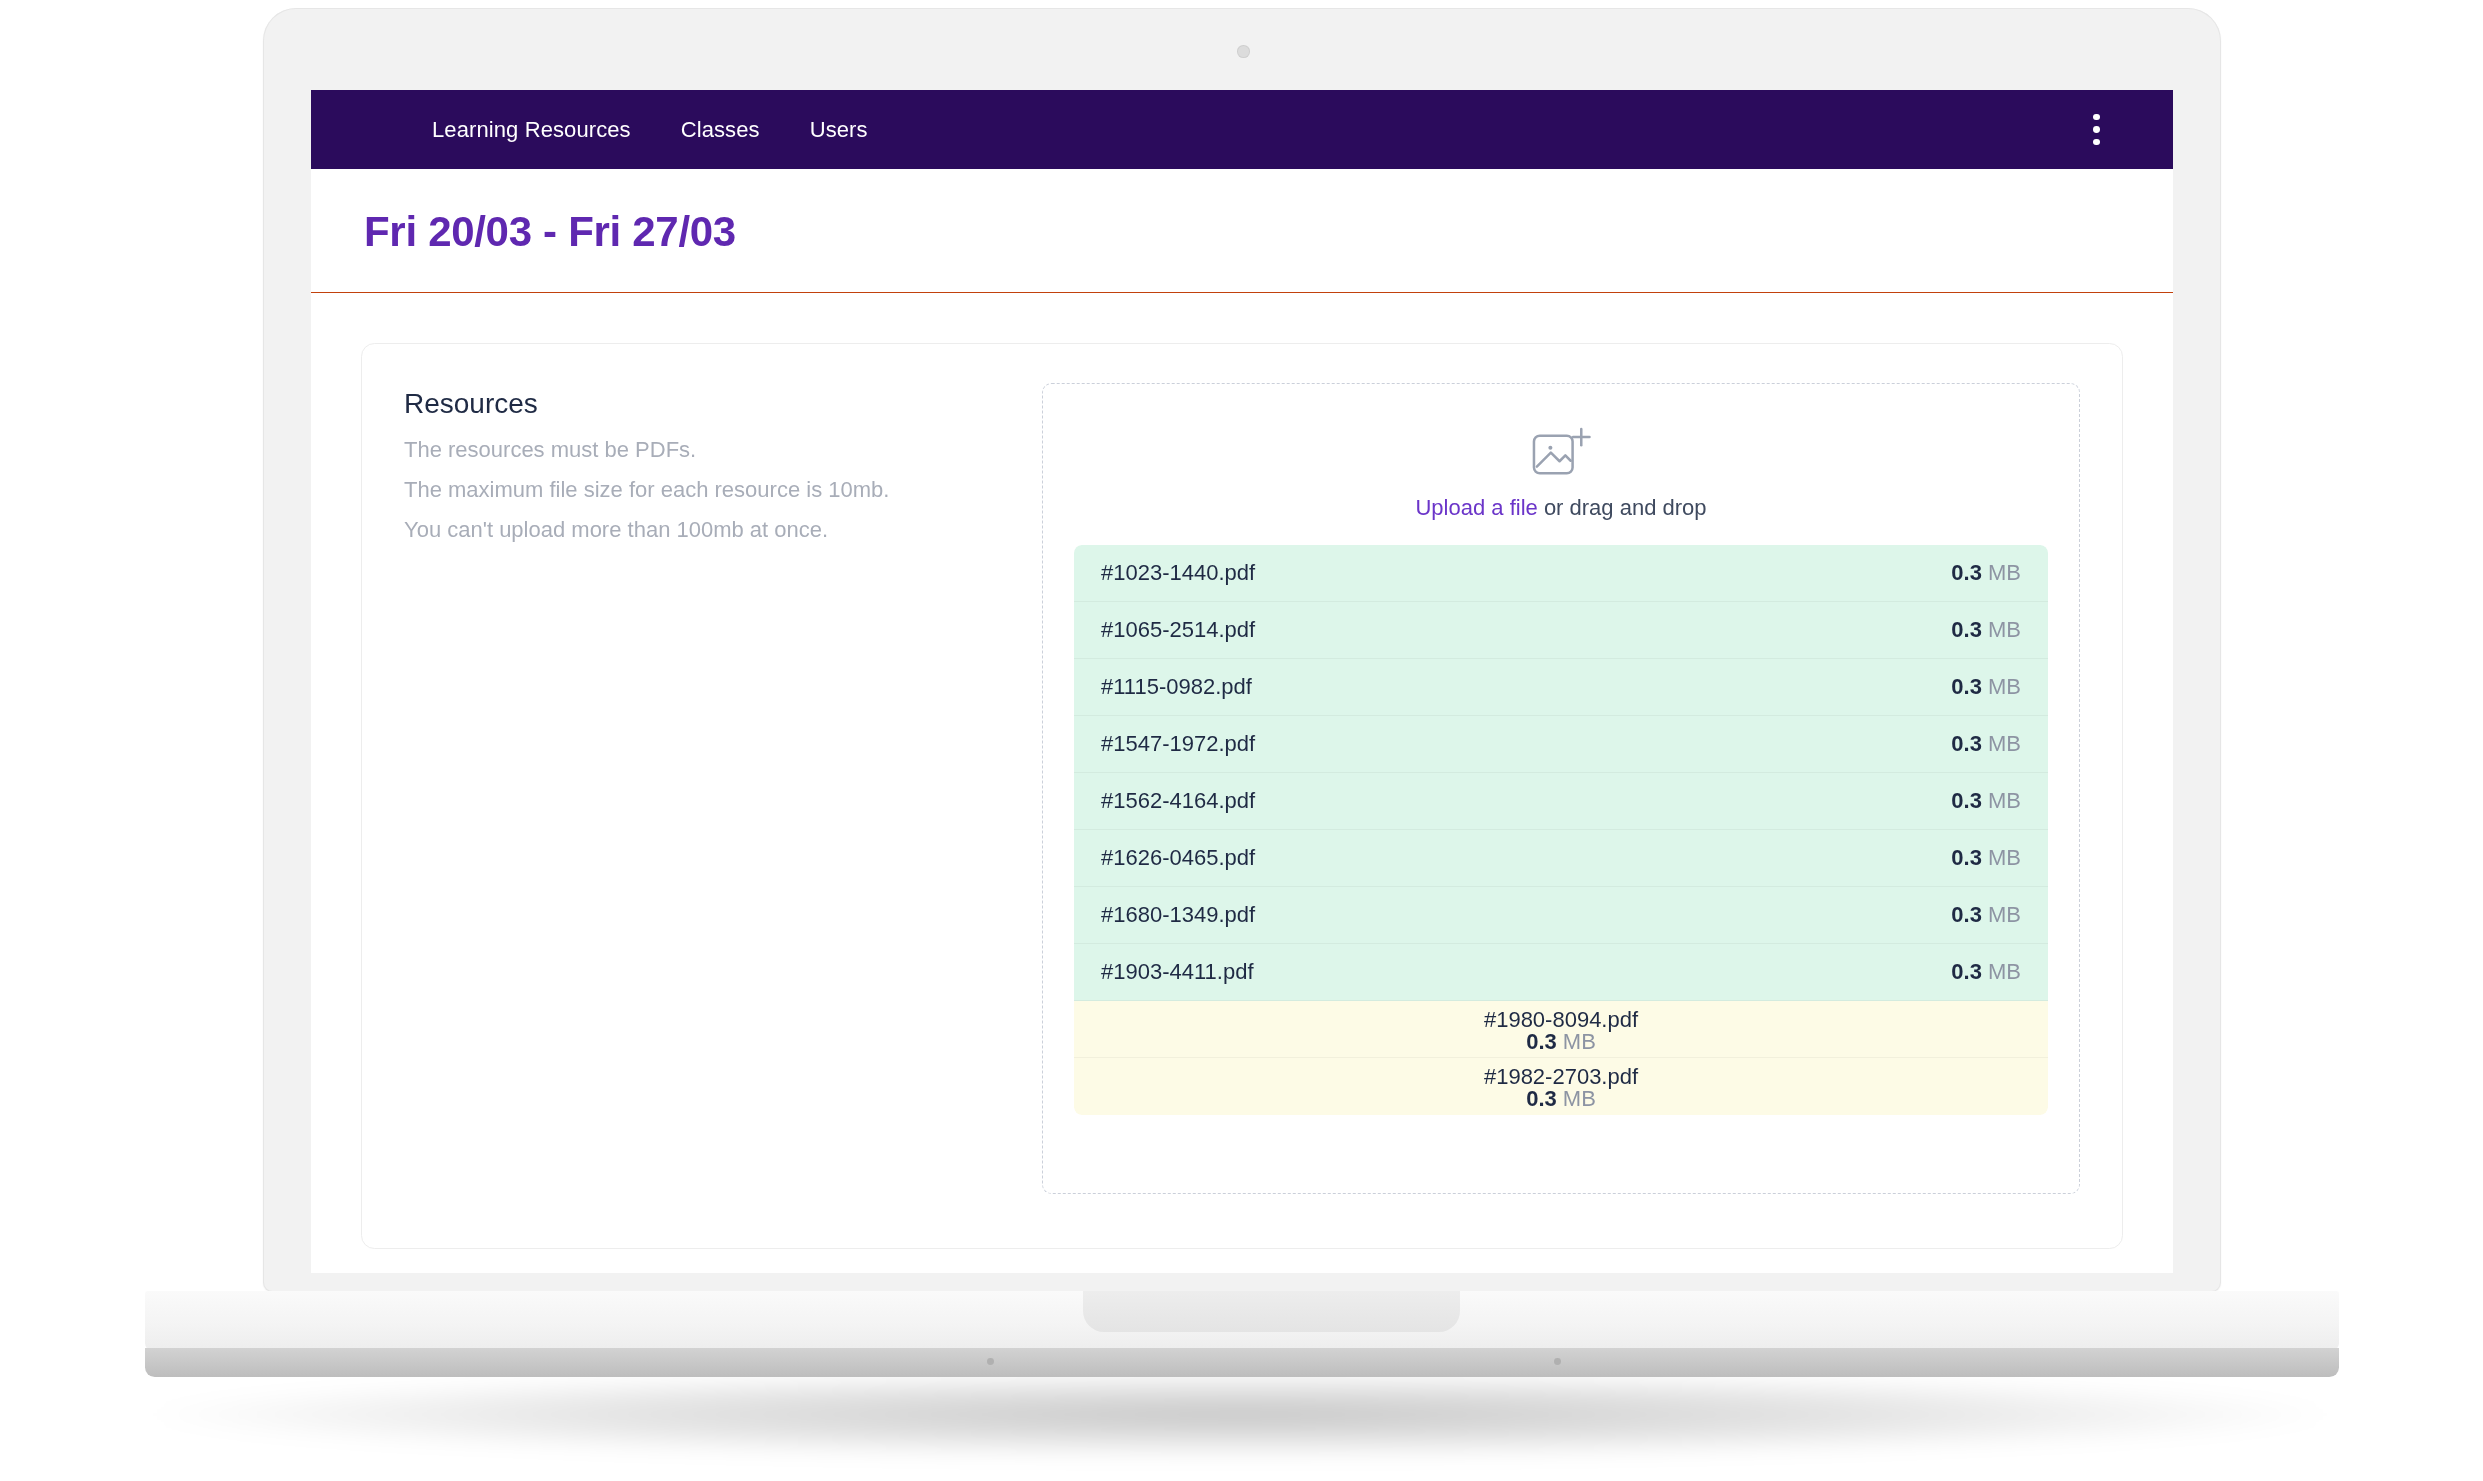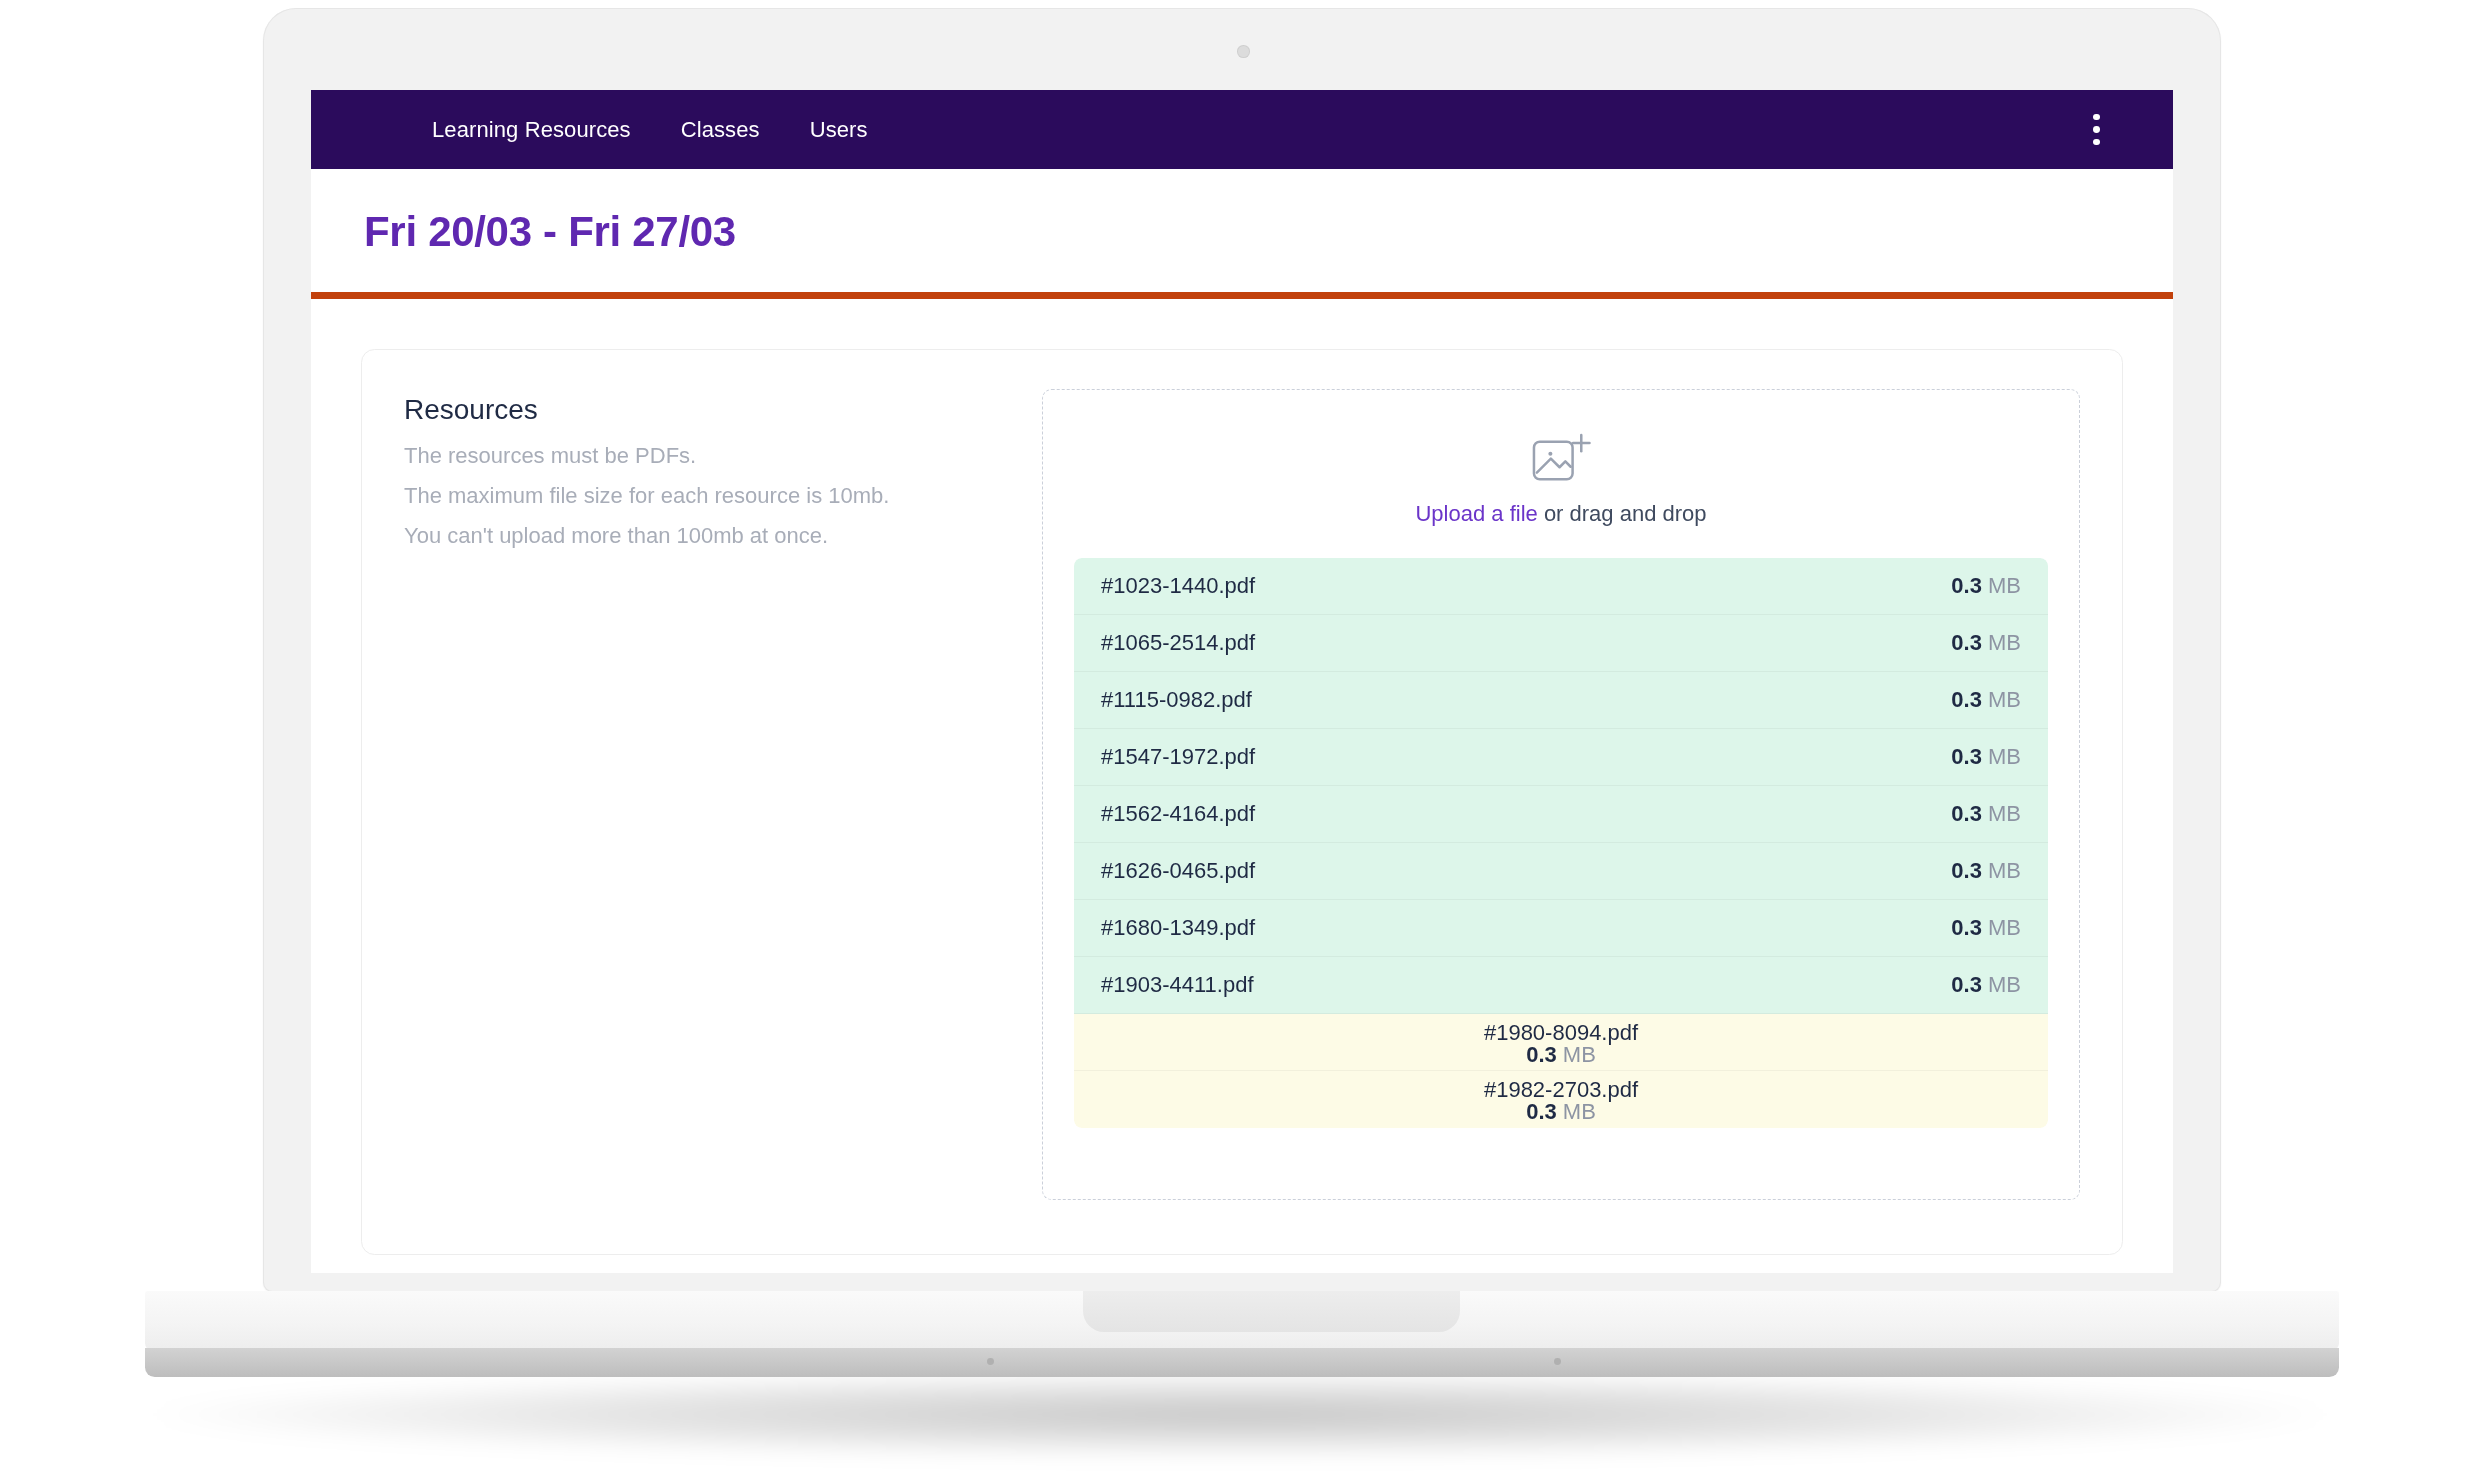--- a/index.html
+++ b/index.html
@@ -157,21 +157,21 @@
     display: block;
     width: 6.8px;
     height: 6.8px;
     border-radius: 50%;
     background: #ffffff;
   }
 
   
   .page-header {
     padding: 42px 0 39px 53px;
-    border-bottom: 7px solid #c2410c;
+    border-bottom: 1px solid #c2410c;
   }
 
   .page-title {
     color: #5f28b0;
     font-size: 42px;
     font-weight: bold;
     letter-spacing: -0.3px;
     line-height: 1;
   }
 
@@ -228,21 +228,21 @@
     border-radius: 9.7px;
     padding: 42px 31px 39px 31px;
     min-height: 811px;
   }
 
   .dz-head {
     display: flex;
     flex-direction: column;
     align-items: center;
     gap: 15.4px;
-    padding-bottom: 33px;
+    padding-bottom: 26px;
   }
 
   .dz-icon {
     width: 60px;
     height: 56px;
     display: block;
   }
 
   .dz-caption {
     font-size: 22px;

